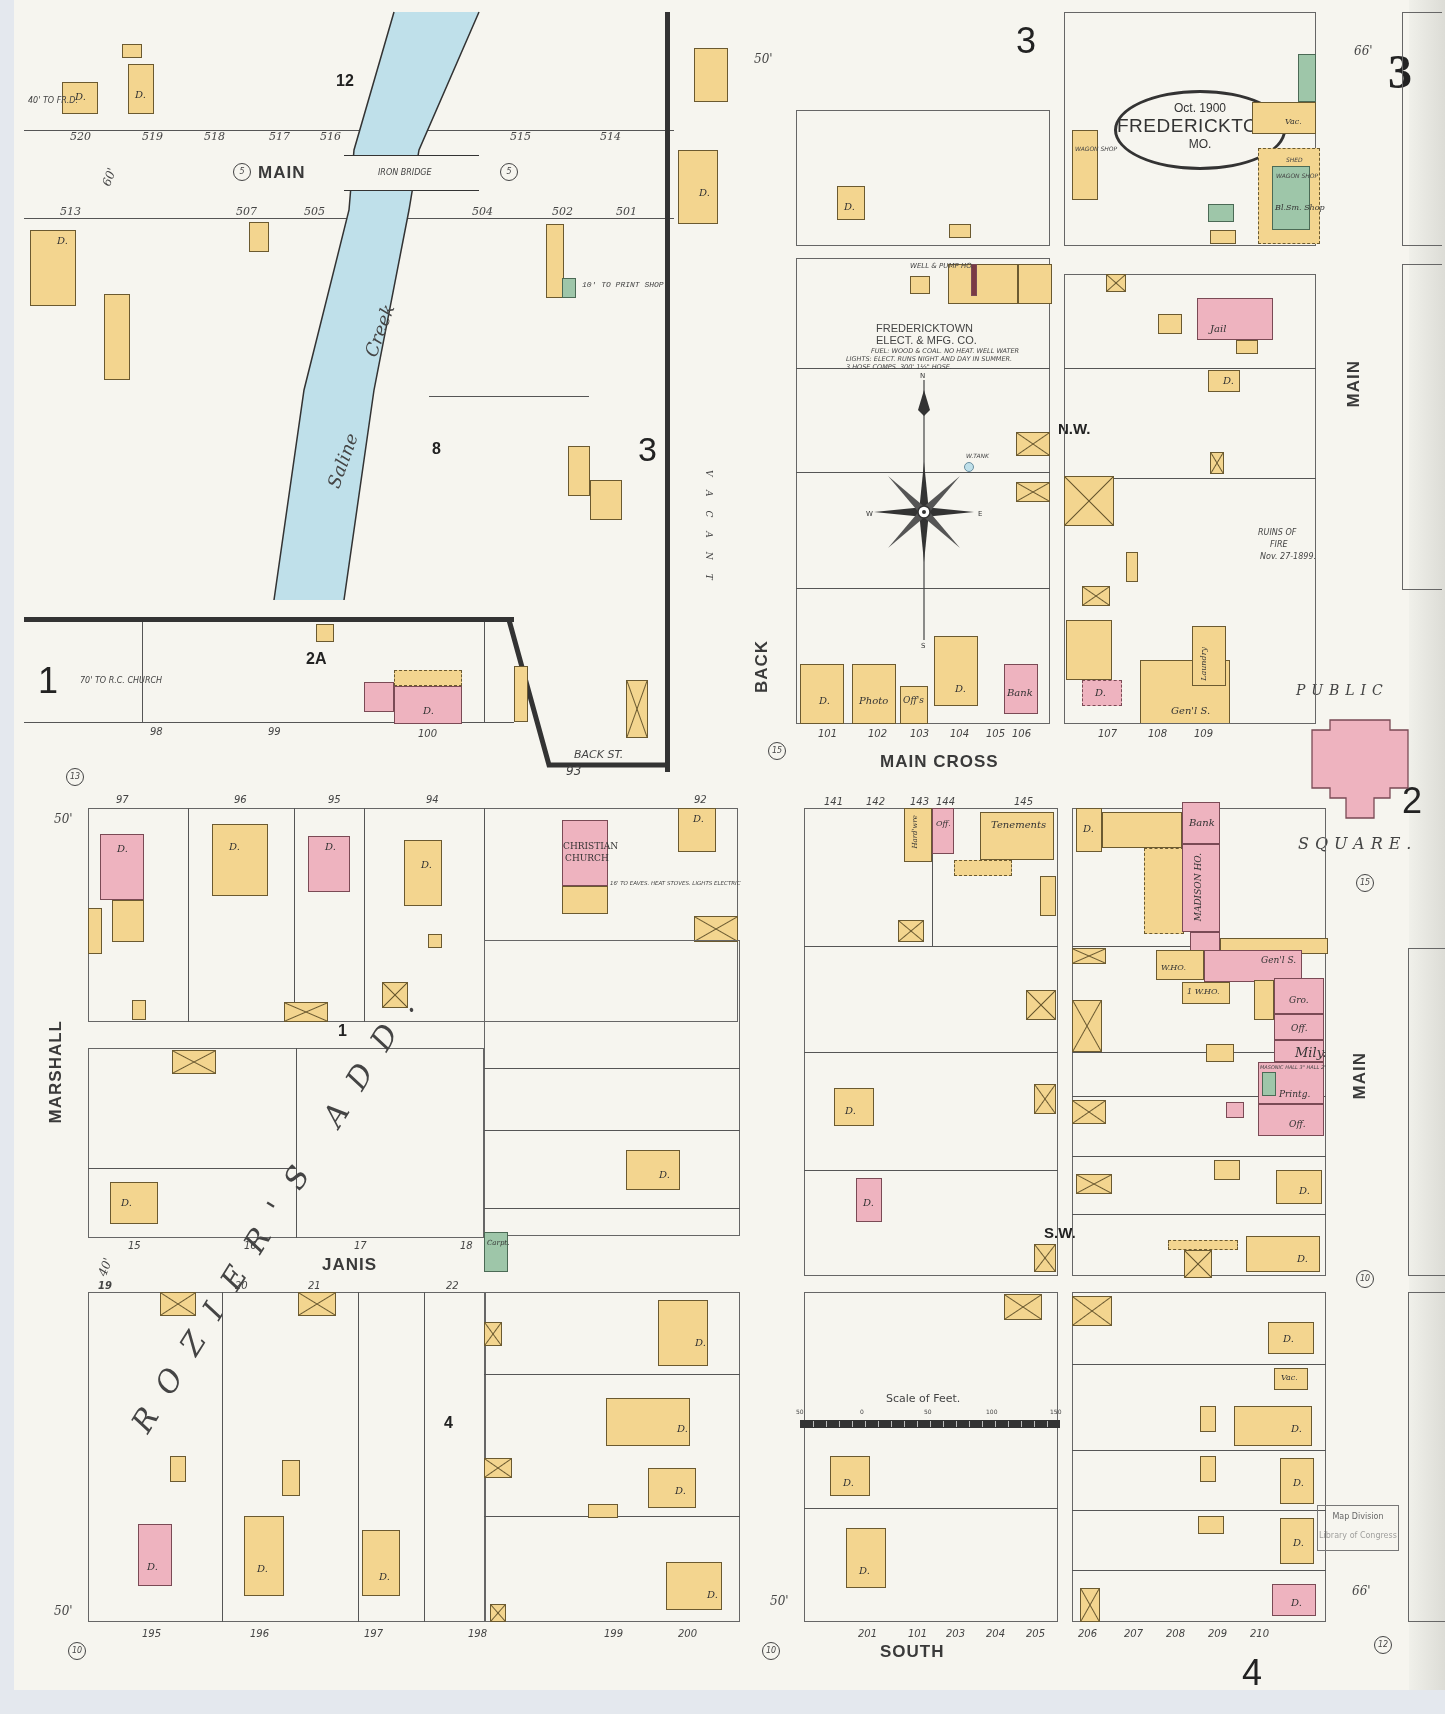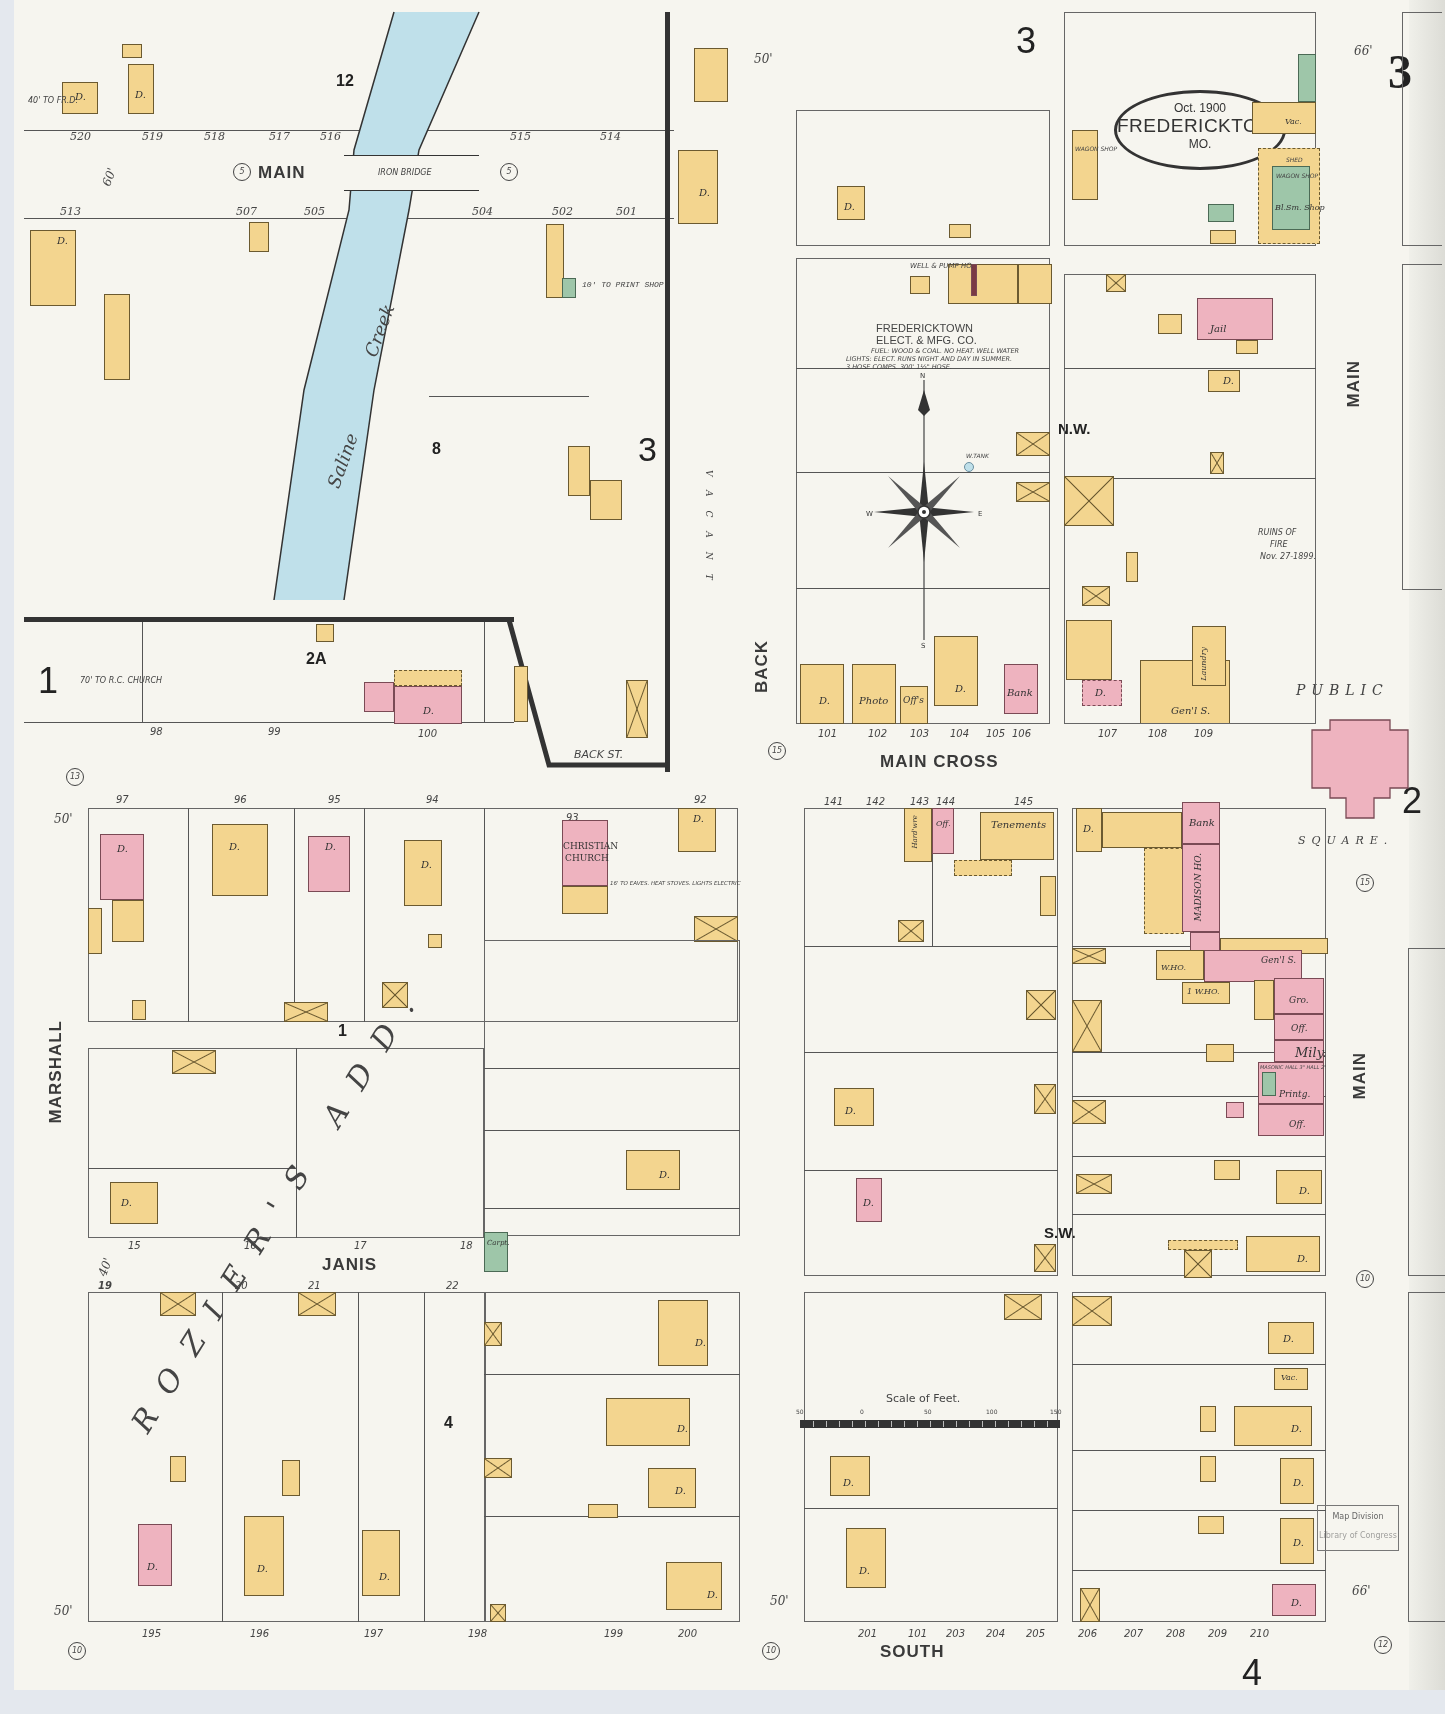--- a/index.html
+++ b/index.html
@@ -133,21 +133,21 @@
   <div class="small" style="left:404px;top:728px;font-size:10px;">100</div>
 
   <div class="street vert" style="left:738px;top:640px;">BACK</div>
   <div class="street vert" style="left:32px;top:1020px;">MARSHALL</div>
   <div class="street vert" style="left:1330px;top:360px;">MAIN</div>
   <div class="street vert" style="left:1336px;top:1052px;">MAIN</div>
   <div class="street" style="left:866px;top:752px;">MAIN CROSS</div>
   <div class="street" style="left:308px;top:1255px;">JANIS</div>
   <div class="street" style="left:866px;top:1642px;">SOUTH</div>
   <div class="hand" style="left:1282px;top:682px;font-size:14px;letter-spacing:6px;">PUBLIC</div>
-  <div class="hand" style="left:1284px;top:834px;font-size:11px;letter-spacing:6px;">SQUARE.</div>
+  <div class="hand" style="left:1284px;top:834px;font-size:16px;letter-spacing:6px;">SQUARE.</div>
   <div class="big" style="left:1044px;top:420px;font-size:15px;">N.W.</div>
   <div class="big" style="left:1030px;top:1224px;font-size:15px;">S.W.</div>
 
   <svg style="position:absolute;left:1296px;top:718px;" width="100" height="102">
     <path d="M20,2 L80,2 L80,12 L98,12 L98,70 L80,70 L80,80 L64,80 L64,100 L36,100 L36,80 L20,80 L20,70 L2,70 L2,12 L20,12 Z" fill="#eeb3bf" stroke="#7a4a55" stroke-width="1.3"></path>
   </svg>
 
   <div class="blk" style="left:782px;top:110px;width:254px;height:136px;"></div>
   <div class="blk" style="left:782px;top:258px;width:254px;height:466px;"></div>
   <div class="ln" style="left:782px;top:368px;width:254px;height:1.3px;"></div>
@@ -265,21 +265,21 @@
 
   <div class="blk" style="left:74px;top:808px;width:650px;height:214px;"></div>
   <div class="ln" style="left:174px;top:808px;width:1.3px;height:214px;"></div>
   <div class="ln" style="left:280px;top:808px;width:1.3px;height:214px;"></div>
   <div class="ln" style="left:350px;top:808px;width:1.3px;height:214px;"></div>
   <div class="ln" style="left:470px;top:808px;width:1.3px;height:214px;"></div>
   <div class="small" style="left:102px;top:794px;font-size:10px;">97</div>
   <div class="small" style="left:220px;top:794px;font-size:10px;">96</div>
   <div class="small" style="left:314px;top:794px;font-size:10px;">95</div>
   <div class="small" style="left:412px;top:794px;font-size:10px;">94</div>
-  <div class="small" style="left:552px;top:812px;font-size:10px;">93</div>
+  <div class="small" style="left:552px;top:764px;font-size:12px;">93</div>
   <div class="small" style="left:680px;top:794px;font-size:10px;">92</div>
   <div class="bld brick" style="left:86px;top:834px;width:44px;height:66px;">
       <span class="blbl" style="left:16px;top:8px;">D.</span>
     </div>
   <div class="bld" style="left:98px;top:900px;width:32px;height:42px;"></div>
   <div class="bld" style="left:74px;top:908px;width:14px;height:46px;"></div>
   <div class="bld" style="left:198px;top:824px;width:56px;height:72px;">
       <span class="blbl" style="left:16px;top:16px;">D.</span>
     </div>
   <div class="bld brick" style="left:294px;top:836px;width:42px;height:56px;">

